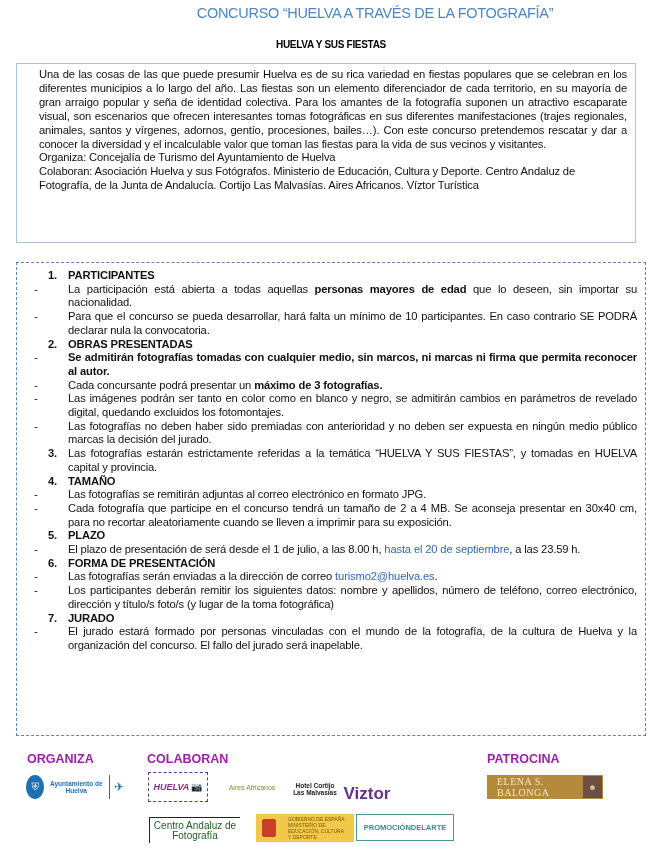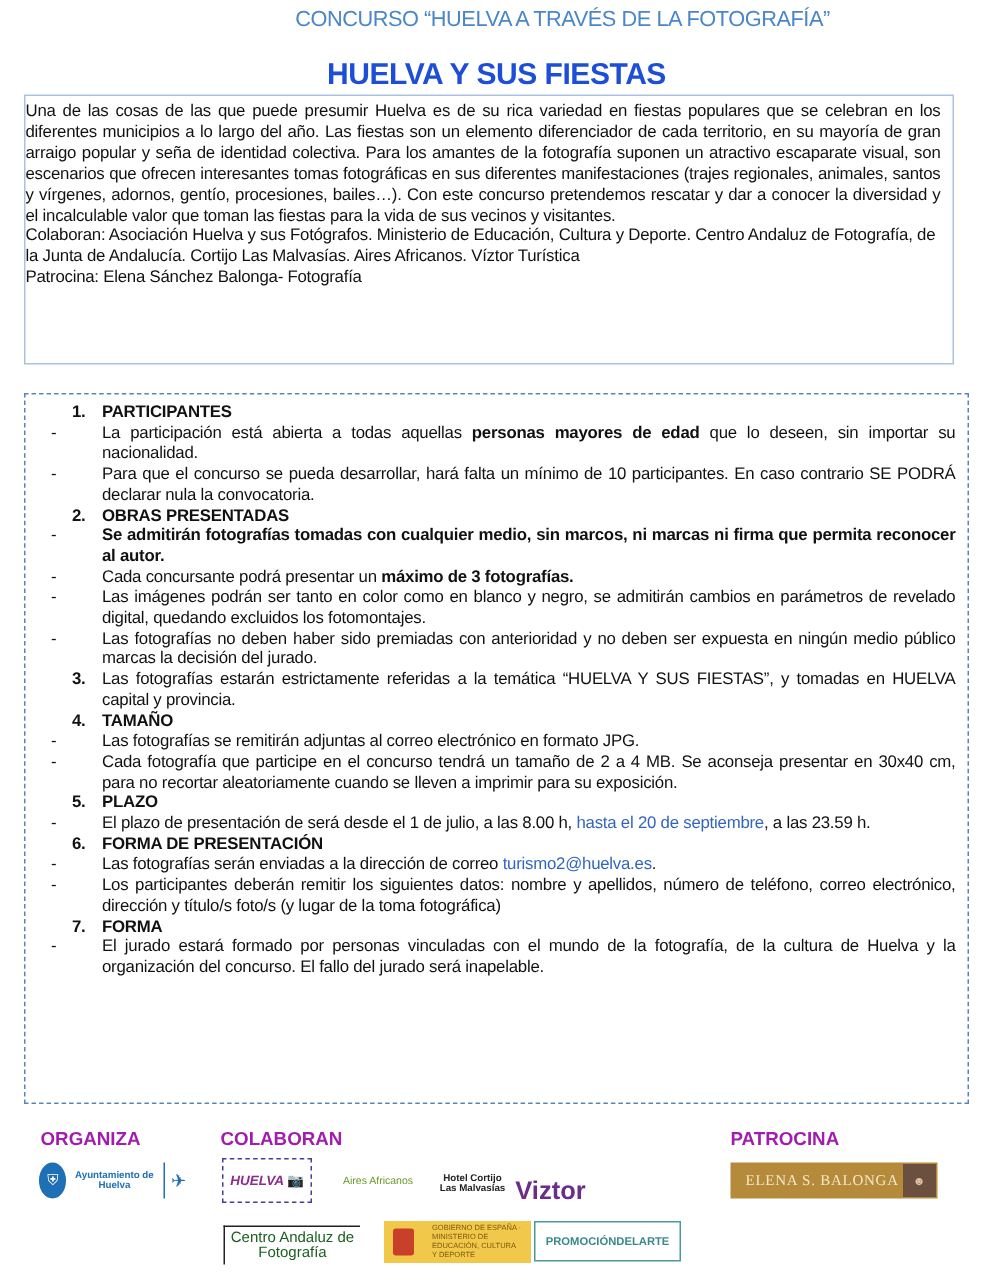--- a/index.html
+++ b/index.html
@@ -7,26 +7,26 @@
       width: 662px; height: 849px; position: relative; overflow: hidden;
       font-family: "Liberation Sans", sans-serif; color: #111;
     }
     .title {
       position: absolute; left: 0; width: 662px; top: 5px; text-align: center;
       font-family: "Liberation Sans", sans-serif; font-weight: normal; font-size: 14.5px;
       color: #4a86c8; letter-spacing: -0.3px; margin-left: 44px;
     }
     .subtitle {
       position: absolute; left: 0; width: 662px; top: 39px; text-align: center;
-      font-weight: bold; font-size: 20px; color: #1d4ed8; letter-spacing: -0.3px;
+      font-weight: bold; font-size: 10px; color: #000000; letter-spacing: -0.3px;
     }
     .intro-box {
       position: absolute; left: 16px; top: 63px; width: 620px; height: 180px;
       border: 1px solid #a9c2df; box-sizing: border-box;
-      padding: 4px 8px 0 0; font-size: 11.2px; line-height: 13.9px;
+      padding: 4px 8px 0 22px; font-size: 11.2px; line-height: 13.9px;
       letter-spacing: -0.15px;
     }
     .intro-box p { margin: 0; text-align: justify; }
     .intro-box .line { margin: 0; }
     .rules-box {
       position: absolute; left: 16px; top: 262px; width: 630px; height: 474px;
       border: 1px dashed #5b83b5; box-sizing: border-box;
       padding: 6px 8px 0 0; font-size: 11.2px; line-height: 13.7px;
       letter-spacing: -0.15px;
     }
@@ -48,33 +48,33 @@
     .ayto-sep { width: 1px; height: 24px; background: #1f6fb5; margin: 0 4px; }
     .ayto-plane { font-size: 12px; color: #1f6fb5; }
     .logo-afh { left: 148px; top: 772px; width: 60px; height: 30px; border: 1px dashed #4a3c9a; color: #8b2d8b; font-size: 9px; font-style: italic; font-weight: bold; }
     .logo-aires { left: 228px; top: 772px; width: 48px; height: 30px; font-size: 7px; color: #6a9a2a; }
     .logo-hotel { left: 290px; top: 778px; width: 50px; height: 22px; font-size: 6.5px; font-weight: bold; line-height: 7.5px; text-align: center; color: #222; }
     .logo-viztor { left: 347px; top: 772px; width: 40px; height: 32px; font-size: 17px; font-weight: bold; color: #6a2d8a; align-items: flex-end; justify-content: center; }
     .logo-caf { left: 149px; top: 817px; width: 91px; height: 26px; border-top: 1px solid #222; border-left: 1px solid #222; font-size: 10px; line-height: 10px; color: #1b5e20; text-align: center; }
     .logo-mec { left: 256px; top: 814px; width: 98px; height: 28px; background: #f2c84b; font-size: 5px; color: #7a5a10; justify-content: space-around; }
     .mec-shield { width: 14px; height: 18px; background: #c8402a; border-radius: 2px; }
     .logo-pda { left: 356px; top: 814px; width: 98px; height: 27px; border: 1px solid #4a9a9a; font-size: 7.5px; font-weight: bold; color: #3a8a8a; }
-    .logo-elena { left: 487px; top: 775px; width: 138px; height: 24px; background: #b58a3a; color: #f5e6c8; font-family: "Liberation Serif", serif; font-size: 10px; letter-spacing: 0.5px; justify-content: space-between; padding-left: 10px; }
+    .logo-elena { left: 487px; top: 775px; width: 116px; height: 24px; background: #b58a3a; color: #f5e6c8; font-family: "Liberation Serif", serif; font-size: 10px; letter-spacing: 0.5px; justify-content: space-between; padding-left: 10px; }
     .elena-photo { width: 22px; height: 22px; background: #6b5040; margin-right: 1px; color: #e0c0a0; font-size: 8px; display:flex; align-items:center; justify-content:center; }
   </style>
 </head>
 <body>
 
 <div class="title">CONCURSO “HUELVA A TRAVÉS DE LA FOTOGRAFÍA”</div>
 <div class="subtitle">HUELVA Y SUS FIESTAS</div>
 
 <div class="intro-box">
   <p>Una de las cosas de las que puede presumir Huelva es de su rica variedad en fiestas populares que se celebran en los diferentes municipios a lo largo del año.  Las fiestas son un elemento diferenciador de cada territorio, en su mayoría de gran arraigo popular y seña de identidad colectiva. Para los amantes de la fotografía suponen un atractivo escaparate visual, son escenarios que ofrecen interesantes tomas fotográficas en sus diferentes manifestaciones (trajes regionales, animales, santos y vírgenes, adornos, gentío, procesiones, bailes…). Con este concurso pretendemos rescatar y dar a conocer la diversidad y el incalculable valor que toman las fiestas para la vida de sus vecinos y visitantes.</p>
+  <div class="line">Organiza: Concejalía de Turismo del Ayuntamiento de Huelva</div>
   <div class="line">Colaboran: Asociación Huelva y sus Fotógrafos. Ministerio de Educación, Cultura y Deporte. Centro Andaluz de Fotografía, de la Junta de Andalucía. Cortijo Las Malvasías. Aires Africanos.  Víztor Turística</div>
-  <div class="line">Patrocina: Elena Sánchez Balonga- Fotografía</div>
 </div>
 
 <div class="rules-box">
 
   <div class="sec">
     <span class="num">1.</span>
     <span class="head">PARTICIPANTES</span>
   </div>
   <div class="item">
     <span class="dash">-</span>
@@ -141,21 +141,21 @@
     <span class="dash">-</span>
     <span class="txt"><span>Las fotografías serán enviadas a la dirección de correo </span><span class="link">turismo2@huelva.es</span><span>.</span></span>
   </div>
   <div class="item">
     <span class="dash">-</span>
     <span class="txt">Los participantes deberán remitir los siguientes datos: nombre y apellidos, número de teléfono, correo electrónico, dirección y título/s foto/s (y lugar de la toma fotográfica)</span>
   </div>
 
   <div class="sec">
     <span class="num">7.</span>
-    <span class="head">FORMA</span>
+    <span class="head">JURADO</span>
   </div>
   <div class="item">
     <span class="dash">-</span>
     <span class="txt">El jurado estará formado por personas vinculadas con el mundo de la fotografía, de la cultura de Huelva y la organización del concurso. El fallo del jurado será inapelable.</span>
   </div>
 </div>
 
 <div class="footer-label" style="left:27px;">ORGANIZA</div>
 <div class="footer-label" style="left:147px;">COLABORAN</div>
 <div class="footer-label" style="left:487px;">PATROCINA</div>

